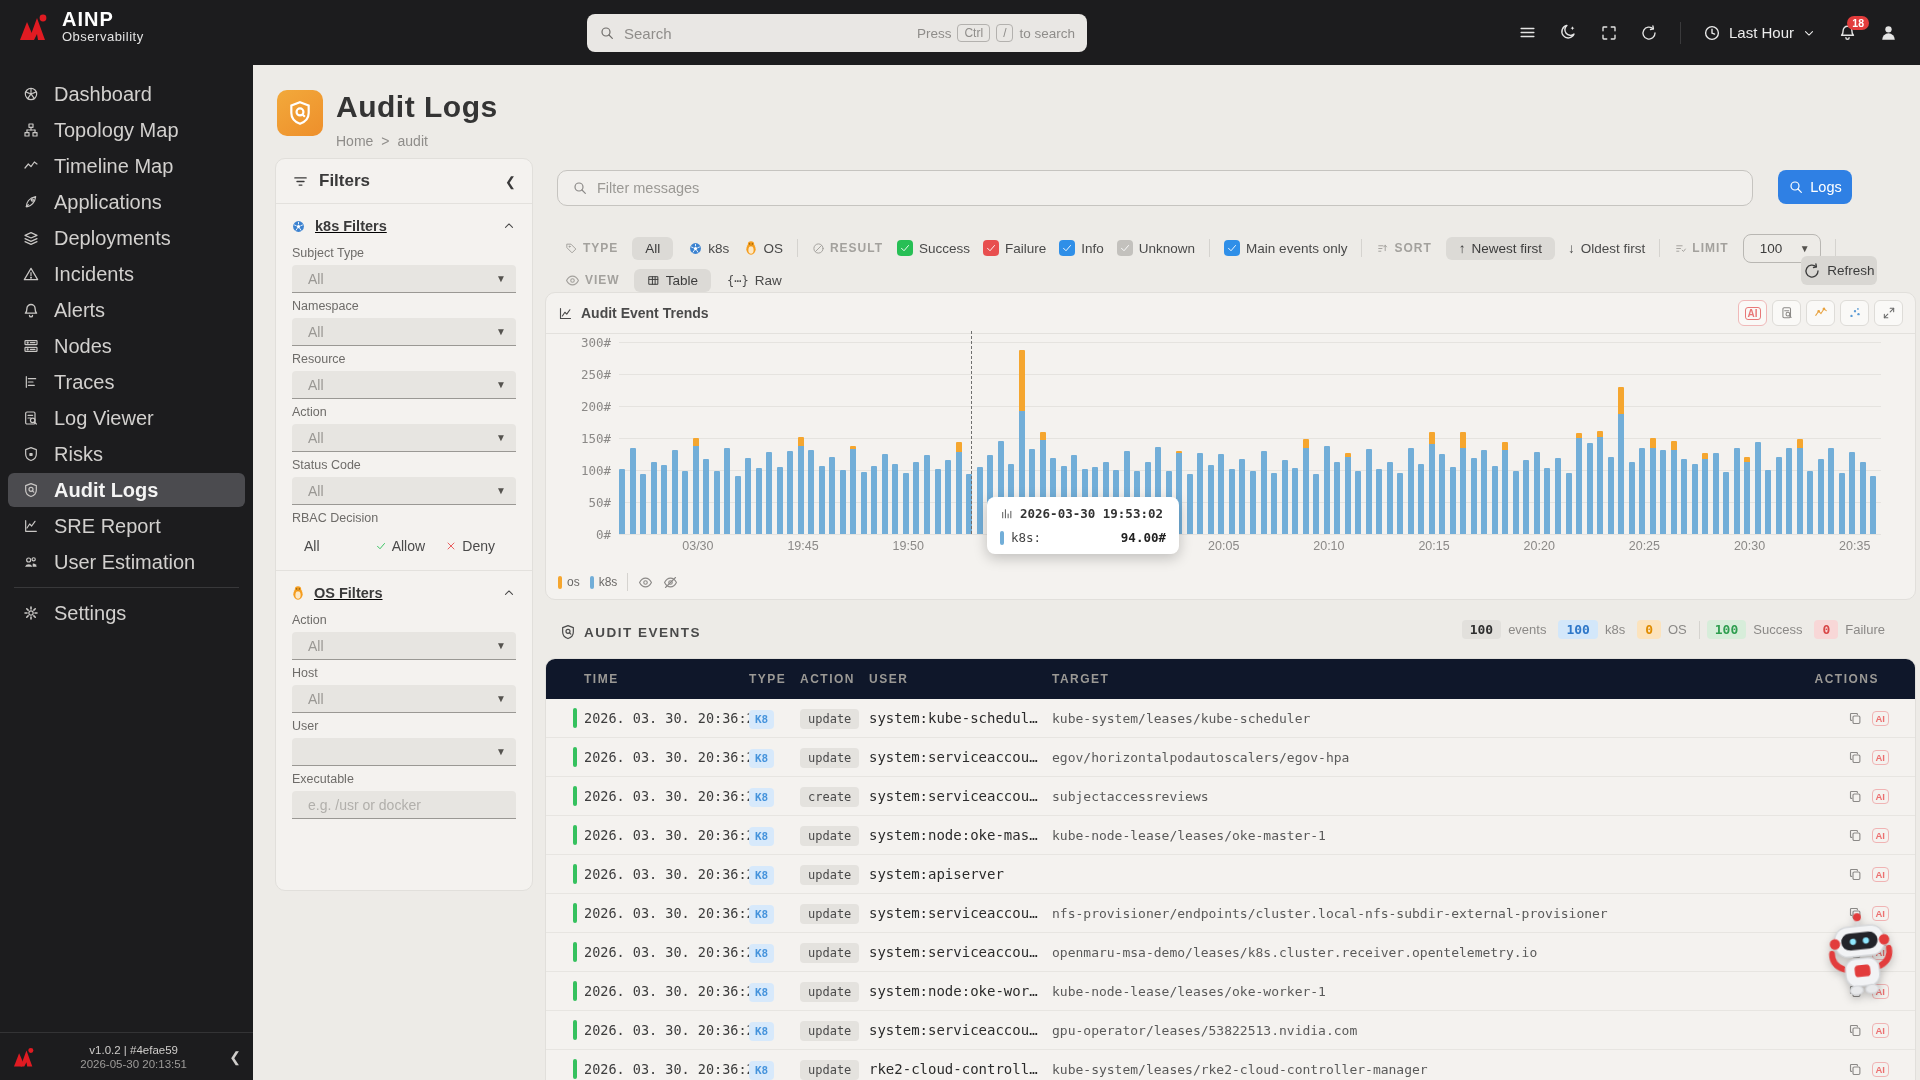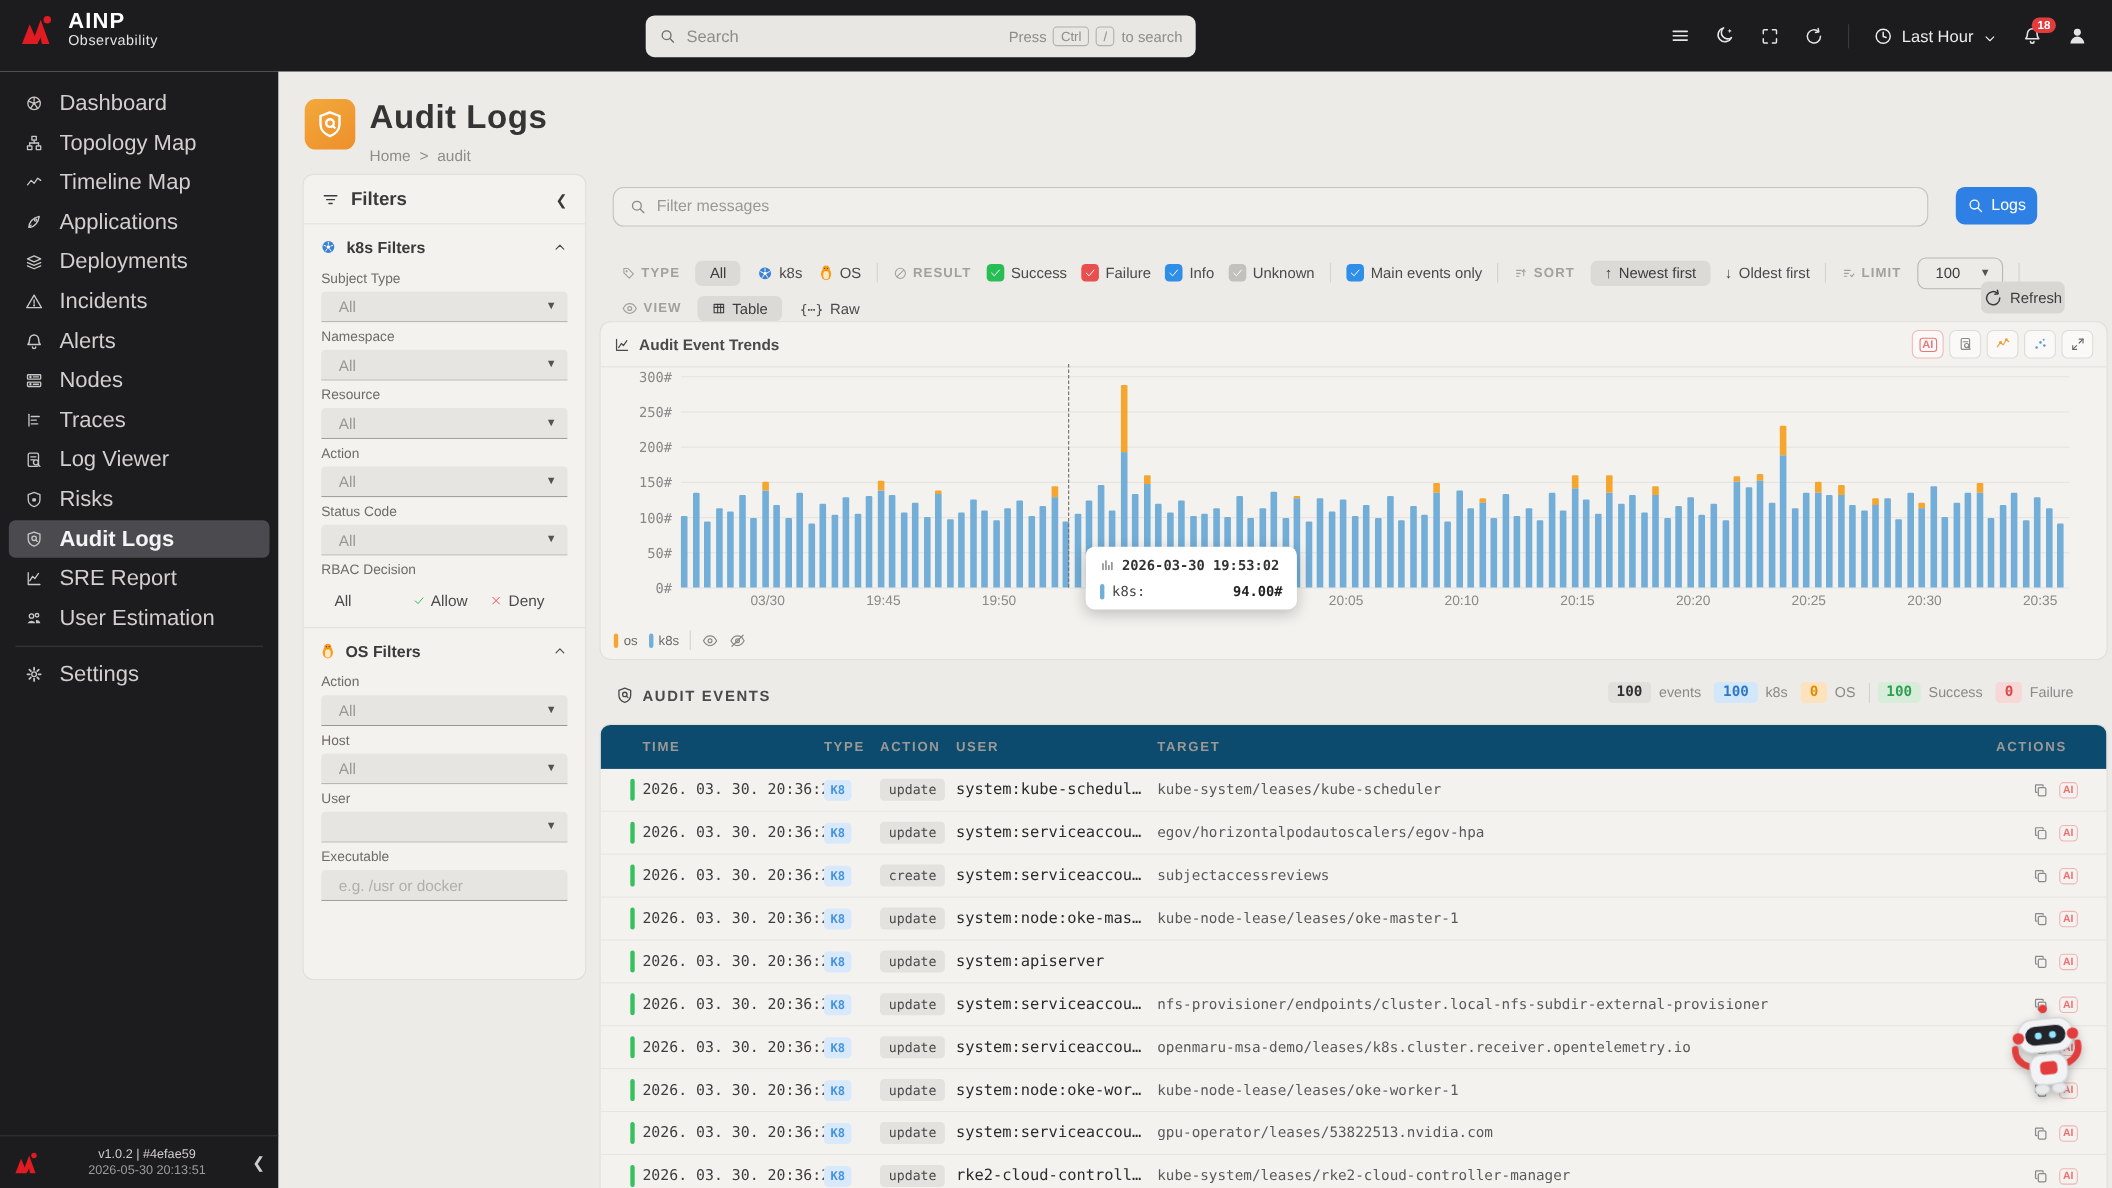--- a/index.html
+++ b/index.html
@@ -11,21 +11,21 @@
   #topbar { position:absolute; left:0; top:0; width:1920px; height:65px; background:#1c1c1e; z-index:30; }
   #brand { position:absolute; left:18px; top:9px; display:flex; align-items:center; gap:10px; }
   #brand .btxt .b1 { color:#fff; font-size:20px; font-weight:bold; letter-spacing:1px; line-height:20px;}
   #brand .btxt .b2 { color:#e3e3e3; font-size:13px; letter-spacing:.5px; }
   #gsearch { position:absolute; left:587px; top:14px; width:500px; height:38px; background:#e9e7e4; border-radius:8px; display:flex; align-items:center; padding:0 12px; gap:9px; }
   #gsearch .ph { color:#8f8d8a; font-size:15px; flex:1; }
   #gsearch .hint { color:#8f8d8a; font-size:13.5px; display:flex; align-items:center; gap:6px; }
   #gsearch kbd { border:1px solid #b3b1ae; border-radius:4px; padding:1px 6px; font-size:12px; color:#8f8d8a; font-family:"Liberation Sans",sans-serif;}
   #topicons { position:absolute; right:22px; top:0; height:65px; display:flex; align-items:center; gap:22px; color:#e4e4e4; }
   #topicons .tsep { width:1px; height:22px; background:#3a3a3c; }
-  .trange { display:flex; align-items:flex-end; gap:8px; font-size:15px; color:#ececec; }
+  .trange { display:flex; align-items:center; gap:8px; font-size:15px; color:#ececec; }
   .bellwrap { position:relative; }
   .badge18 { position:absolute; top:-7px; right:-12px; background:#e23c3c; color:#fff; border-radius:9px; font-size:10.5px; font-weight:bold; padding:1px 5px; }
 
   
   #sidebar { position:absolute; left:0; top:65px; width:253px; bottom:0; background:#1c1c1e; z-index:20; }
   .sitem { display:flex; align-items:center; gap:14px; height:34px; margin:2px 8px; padding:0 14px; border-radius:6px; color:#d2d0ce; font-size:20px; cursor:pointer; }
   .sitem .sic { width:18px; color:#c9c7c5; display:flex; justify-content:center; }
   .sitem.active { background:#4b4b4f; color:#f4f4f4; font-weight:bold; }
   .sdivider { height:1px; background:#38383a; margin:8px 14px; }
   #sfoot { position:absolute; left:0; right:0; bottom:0; height:48px; border-top:1px solid #333335; display:flex; align-items:center; padding:0 12px; gap:8px; }
@@ -39,21 +39,21 @@
   #ph-title { font-size:30px; font-weight:bold; color:#343434; letter-spacing:.5px; }
   #ph-crumb { margin-top:9px; font-size:14px; color:#8f8d8a; display:flex; gap:8px; }
 
   
   .card { position:absolute; background:#f4f2ef; border:1px solid #e1dfdb; border-radius:10px; }
 
   
   #filters { left:275px; top:158px; width:258px; height:733px; }
   #filters .fhead { display:flex; align-items:center; gap:10px; padding:12px 16px; border-bottom:1px solid #e3e1dd; color:#3a3a3a; }
   #filters .fhead .ft { font-size:17px; font-weight:bold; flex:1; }
-  .fsec-h { display:flex; align-items:flex-start; gap:10px; padding:14px 16px 6px; }
+  .fsec-h { display:flex; align-items:center; gap:10px; padding:14px 16px 6px;text-decoration:underline; }
   .fsec-h .fst { font-size:14.5px; font-weight:bold; color:#3a3a3a; flex:1; }
   .ffield { padding:6px 16px 0; }
   .ffield .flab { font-size:12.5px; color:#6e6c69; margin-bottom:5px; }
   .fselect { height:28px; background:#e7e5e1; border-bottom:1px solid #9a9894; border-radius:4px 4px 0 0; display:flex; align-items:center; padding:0 10px 0 16px; }
   .fselect .fval { color:#9a9894; font-size:14px; flex:1; }
   .fselect .car { color:#55534f; font-size:10px; }
   .finput .fval { color:#b1afab; }
   .rbac-row { display:flex; align-items:center; padding:8px 16px 4px 28px; gap:0; }
   .rbac-opt { display:flex; align-items:center; gap:5px; font-size:14px; color:#4a4a4a; width:86px; }
   .secdiv { height:1px; background:#e3e1dd; margin:12px 0 0; }
@@ -96,21 +96,21 @@
   .lchip { display:flex; align-items:center; gap:5px; font-size:12px; color:#6b6967; }
   .lmark { width:4px; height:13px; border-radius:2px; }
 
   
   #ev-title { position:absolute; left:560px; top:624px; display:flex; align-items:center; gap:8px; color:#4a4a4a; font-size:13.5px; font-weight:bold; letter-spacing:1.5px; }
   #ev-badges { position:absolute; right:16px; top:620px; display:flex; align-items:center; gap:7px; }
   #ev-badges { left:auto; right:30px; }
   .evb { border-radius:4px; padding:2px 8px; font-family:"DejaVu Sans Mono",monospace; font-size:13px; font-weight:bold; }
   .evl { font-size:13px; color:#8b8987; margin-right:5px; }
   #tablecard { left:545px; top:658px; width:1371px; height:440px; overflow:hidden; border-radius:10px 10px 0 0;}
-  #thead { height:40px; background:#0c4a6e; border-bottom:1px solid #e0ded a; display:flex; align-items:center; font-size:12px; font-weight:bold; color:#9b9995; letter-spacing:1.5px; }
+  #thead { height:40px; background:#0f172a; border-bottom:1px solid #e0ded a; display:flex; align-items:center; font-size:12px; font-weight:bold; color:#9b9995; letter-spacing:1.5px; }
   .trow { height:39px; border-bottom:1px solid #e7e5e1; position:relative; display:flex; align-items:center; }
   .gbar { position:absolute; left:27px; width:4px; height:20px; border-radius:2px; background:#35c15e; }
   .c-time { position:absolute; left:38px; font-family:"DejaVu Sans Mono",monospace; font-size:13.5px; color:#3d3d3d; }
   .c-type { position:absolute; left:203px; }
   .k8badge { background:#d7e9fb; color:#4593dc; font-family:"DejaVu Sans Mono",monospace; font-size:11px; font-weight:bold; padding:3px 6px; border-radius:4px; }
   .c-act { position:absolute; left:254px; }
   .actchip { background:#e4e2de; color:#4a4a4a; font-family:"DejaVu Sans Mono",monospace; font-size:12px; padding:3px 8px; border-radius:4px; }
   .c-user { position:absolute; left:323px; width:172px; font-family:"DejaVu Sans Mono",monospace; font-size:14px; color:#2b2b2b; white-space:nowrap; overflow:hidden; }
   .c-target { position:absolute; left:506px; width:780px; font-family:"DejaVu Sans Mono",monospace; font-size:13px; color:#5a5a5a; white-space:nowrap; overflow:hidden; }
   .c-actions { position:absolute; right:26px; display:flex; gap:9px; align-items:center; }

